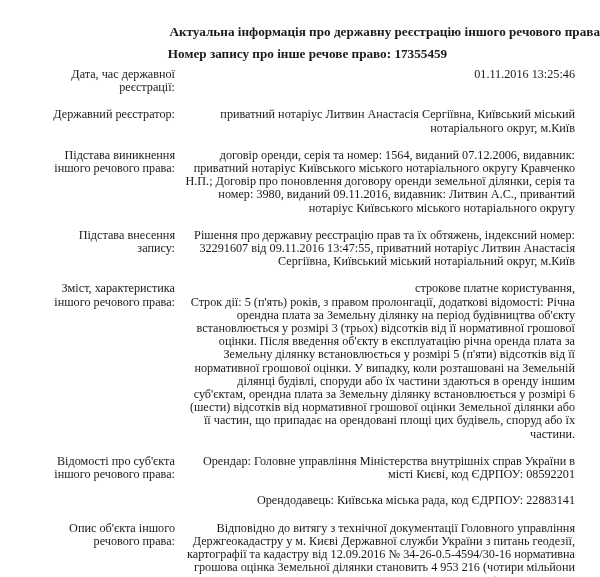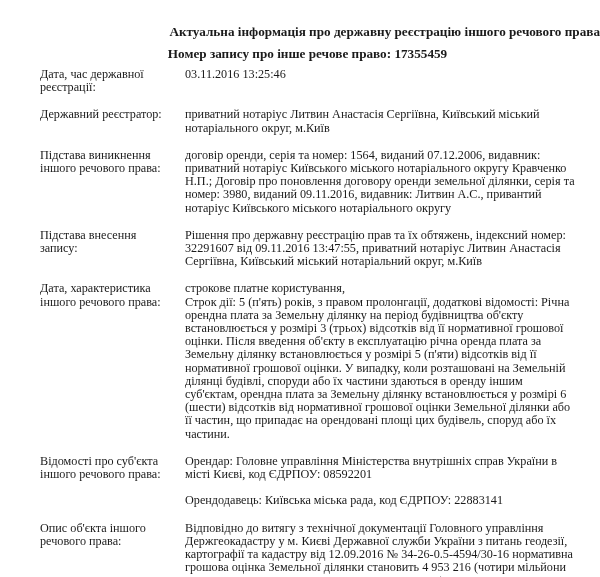--- a/index.html
+++ b/index.html
@@ -34,20 +34,21 @@
     line-height: 14px;
     margin: 0 0 7px 0;
     text-align: center;
   }
   .reg-table {
     width: 100%;
   }
   .row {
     display: flex;
     align-items: flex-start;
+    text-align: right;
   }
   .row + .row {
     margin-top: 14px;
   }
   .row-label {
     flex: 0 0 145px;
     max-width: 145px;
     padding-right: 10px;
     box-sizing: border-box;
   }
@@ -63,41 +64,41 @@
 <div class="page">
 
   <div class="doc-title">Актуальна інформація про державну реєстрацію іншого речового права</div>
 
   <div class="record-number">Номер запису про інше речове право: 17355459</div>
 
   <div class="reg-table">
 
     <div class="row">
       <div class="row-label">Дата, час державної реєстрації:</div>
-      <div class="row-value">03.11.2016 13:25:46</div>
+      <div class="row-value">01.11.2016 13:25:46</div>
     </div>
 
     <div class="row">
       <div class="row-label">Державний реєстратор:</div>
       <div class="row-value">приватний нотаріус Литвин Анастасія Сергіївна, Київський міський нотаріального округ, м.Київ</div>
     </div>
 
     <div class="row">
       <div class="row-label">Підстава виникнення іншого речового права:</div>
       <div class="row-value">договір оренди, серія та номер: 1564, виданий 07.12.2006, видавник: приватний нотаріус Київського міського нотаріального округу Кравченко Н.П.; Договір про поновлення договору оренди земельної ділянки, серія та номер: 3980, виданий 09.11.2016, видавник: Литвин А.С., привантий нотаріус Київського міського нотаріального округу</div>
     </div>
 
     <div class="row">
       <div class="row-label">Підстава внесення запису:</div>
       <div class="row-value">Рішення про державну реєстрацію прав та їх обтяжень, індексний номер: 32291607 від 09.11.2016 13:47:55, приватний нотаріус Литвин Анастасія Сергіївна, Київський міський нотаріальний округ, м.Київ</div>
     </div>
 
 
     <div class="row">
-      <div class="row-label">Дата, характеристика іншого речового права:</div>
+      <div class="row-label">Зміст, характеристика іншого речового права:</div>
       <div class="row-value">строкове платне користування,
 Строк дії: 5 (п'ять) років, з правом пролонгації, додаткові відомості: Річна орендна плата за Земельну ділянку на період будівництва об'єкту встановлюється у розмірі 3 (трьох) відсотків від її нормативної грошової оцінки. Після введення об'єкту в експлуатацію річна оренда плата за Земельну ділянку встановлюється у розмірі 5 (п'яти) відсотків від її нормативної грошової оцінки. У випадку, коли розташовані на Земельній ділянці будівлі, споруди або їх частини здаються в оренду іншим суб'єктам, орендна плата за Земельну ділянку встановлюється у розмірі 6 (шести) відсотків від нормативної грошової оцінки Земельної ділянки або її частин, що припадає на орендовані площі цих будівель, споруд або їх частини.</div>
     </div>
 
     <div class="row">
       <div class="row-label">Відомості про суб'єкта іншого речового права:</div>
       <div class="row-value">Орендар: Головне управління Міністерства внутрішніх справ України в місті Києві, код ЄДРПОУ: 08592201
 
 Орендодавець: Київська міська рада, код ЄДРПОУ: 22883141</div>
     </div>

